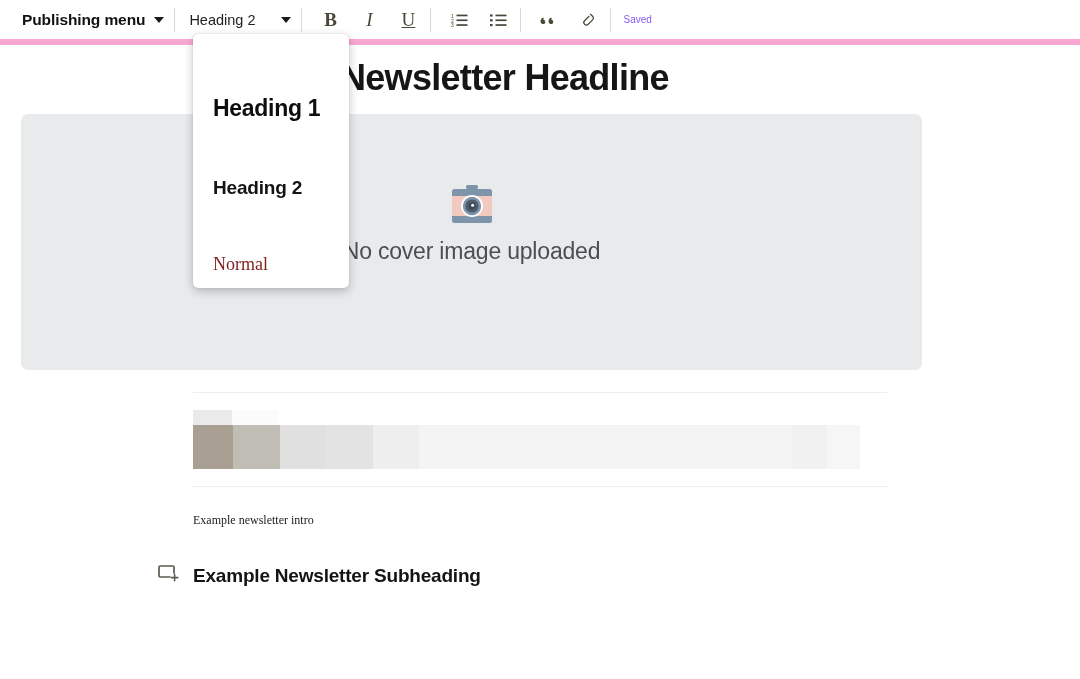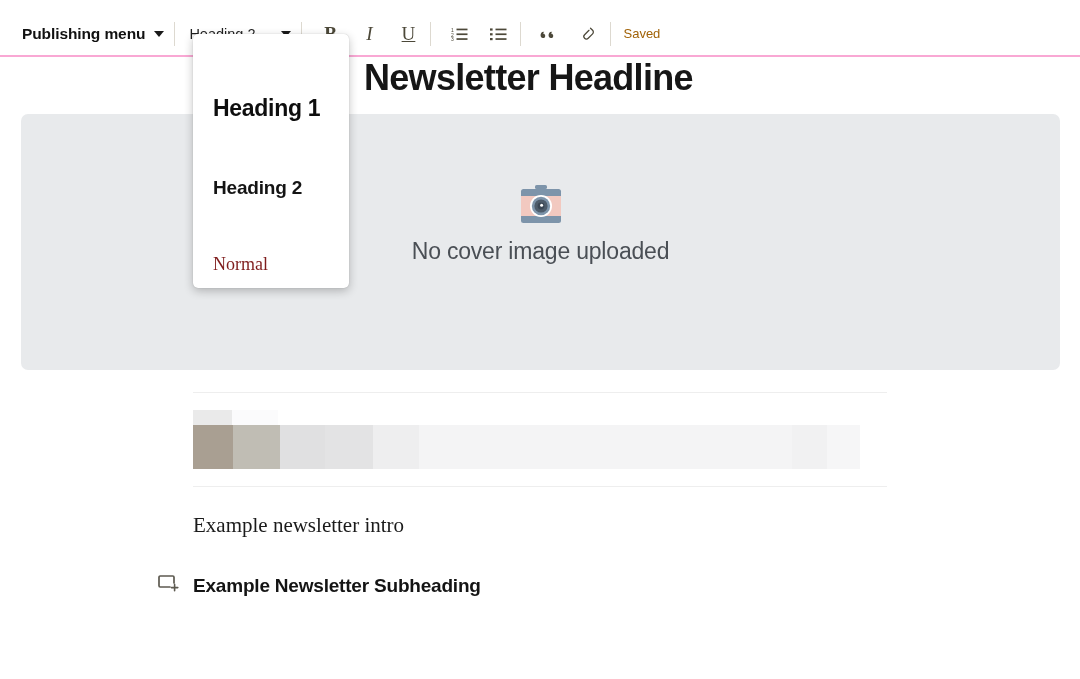--- a/index.html
+++ b/index.html
@@ -16,26 +16,25 @@
     position: relative;
   }
 
   
   .toolbar {
     position: absolute;
     left: 0; top: 0;
     width: 1080px;
     height: 45px;
     background: #ffffff;
-    border-bottom: 2px solid #f9a8d4;
+    border-bottom: 6px solid #f9a8d4;
     display: flex;
     align-items: center;
     box-sizing: border-box;
     z-index: 30;
-    margin-top: 12px;
   }
   .tb-sep {
     width: 1px;
     height: 24px;
     background: #ddd9d0;
     margin: 0 10px;
     flex: none;
   }
   .publishing-menu {
     display: flex;
@@ -85,22 +84,22 @@
     color: #4c4839;
   }
   .fmt-btn.bold   { font-family: "Liberation Serif", serif; font-weight: bold;  font-size: 19px; }
   .fmt-btn.italic { font-family: "Liberation Serif", serif; font-style: italic; font-size: 19px; }
   .fmt-btn.under  { font-family: "Liberation Serif", serif; font-size: 19px; text-decoration: underline; }
   .fmt-btn.quote  { font-size: 21px; font-weight: bold; line-height: 0.6; padding-top: 6px; }
 
   .list-icon { display: block; }
 
   .saved-text {
-    font-size: 13px;
-    color: #a16207;
+    font-size: 10px;
+    color: #8b5cf6;
     margin-left: 2px;
   }
 
   .tb-right {
     margin-left: auto;
     display: flex;
     align-items: center;
     gap: 11px;
     margin-right: 20px;
   }
@@ -170,36 +169,36 @@
     white-space: nowrap;
     margin-top: 47px;
   }
   .dd-h1 { font-size: 23px; font-weight: bold; color: #0e0e0e; letter-spacing: -0.3px; }
   .dd-h2 { font-size: 19px; font-weight: bold; color: #141414; letter-spacing: -0.2px; }
   .dd-normal { font-family: "Liberation Serif", serif; font-size: 18px; color: #7f1d1d; }
 
   
   .headline {
     position: absolute;
-    left: 364px;
+    left: 340px;
     top: 57px;
     font-size: 36px;
     font-weight: bold;
     color: #161616;
     letter-spacing: -0.7px;
     z-index: 10;
     text-align: right;
   }
 
   
   .cover {
     position: absolute;
     left: 21px;
     top: 114px;
-    width: 1039px;
+    width: 901px;
     height: 256px;
     background: #e8eaec;
     border-radius: 7px;
     display: flex;
     flex-direction: column;
     align-items: center;
     z-index: 5;
   }
   .camera {
     margin-top: 71px;
@@ -251,21 +250,21 @@
     white-space: nowrap;
   }
   .divider {
     height: 1px;
     background: #eeeeee;
     margin: 0;
   }
 
   .para-serif {
     font-family: "Liberation Serif", serif;
-    font-size: 21px;
+    font-size: 12px;
     color: #1b1b1b;
   }
   .subheading-row {
     display: flex;
     align-items: center;
     gap: 14px;
   }
   .subheading {
     font-size: 19px;
     font-weight: bold;

